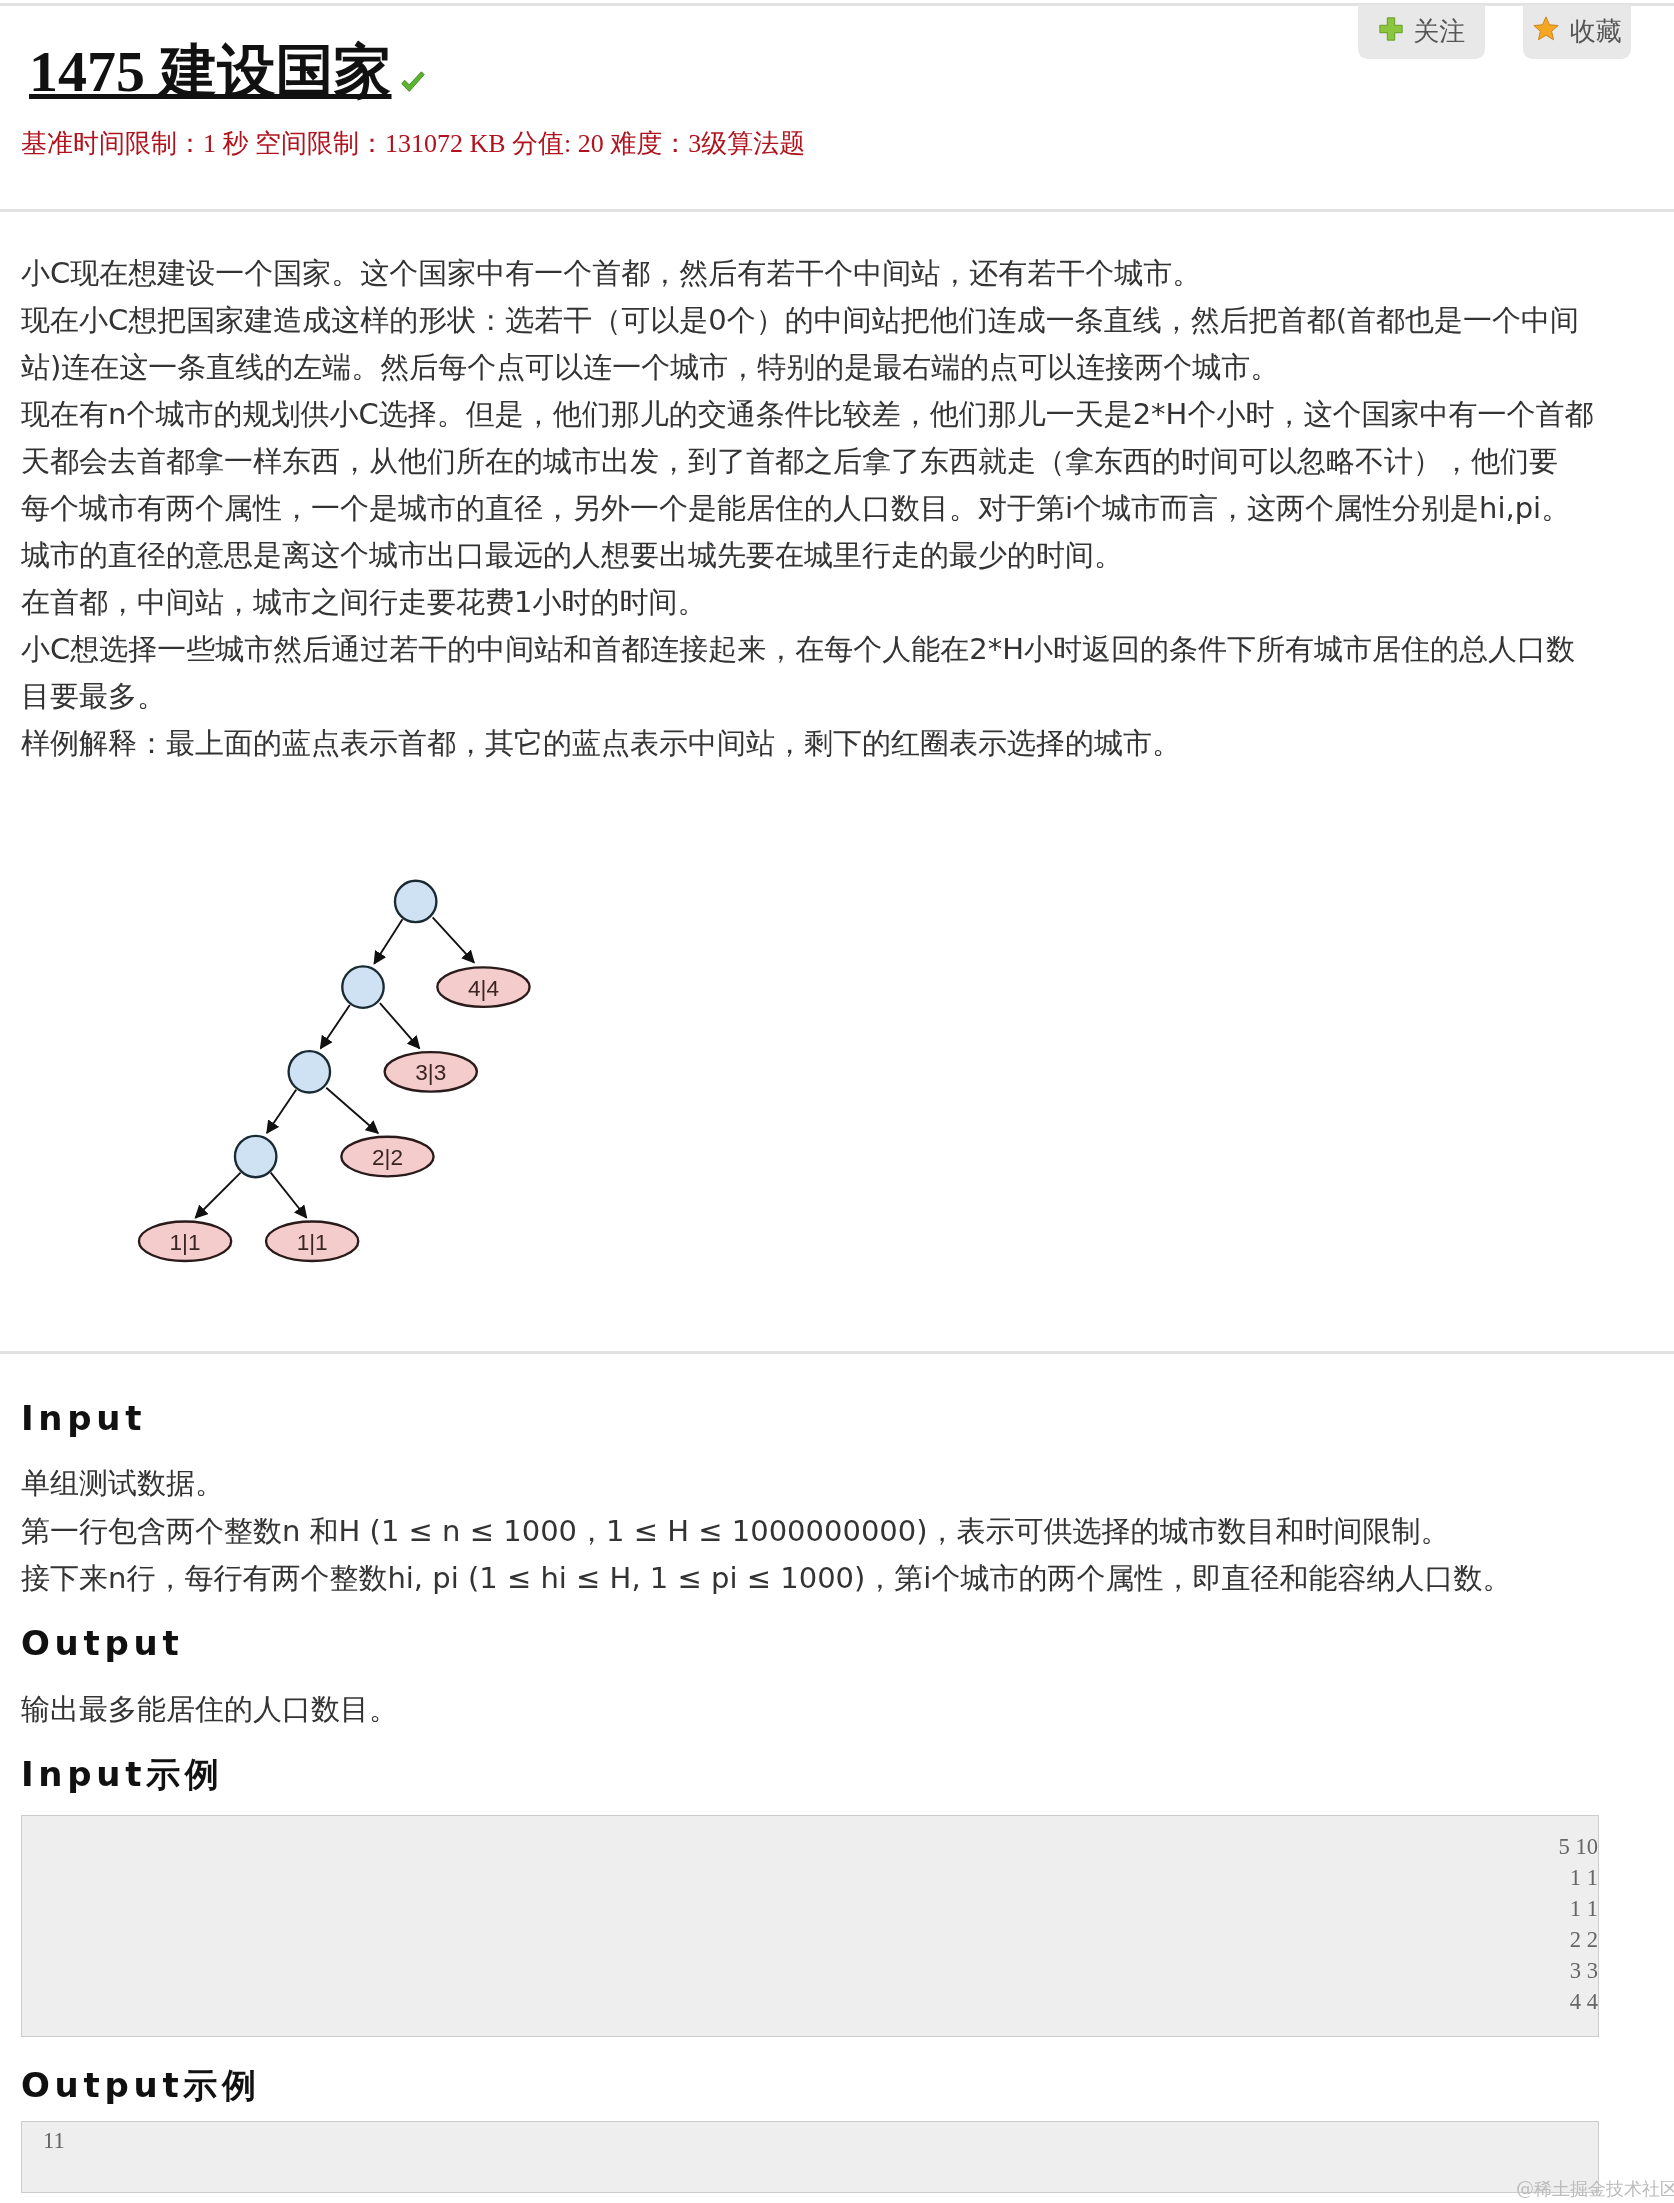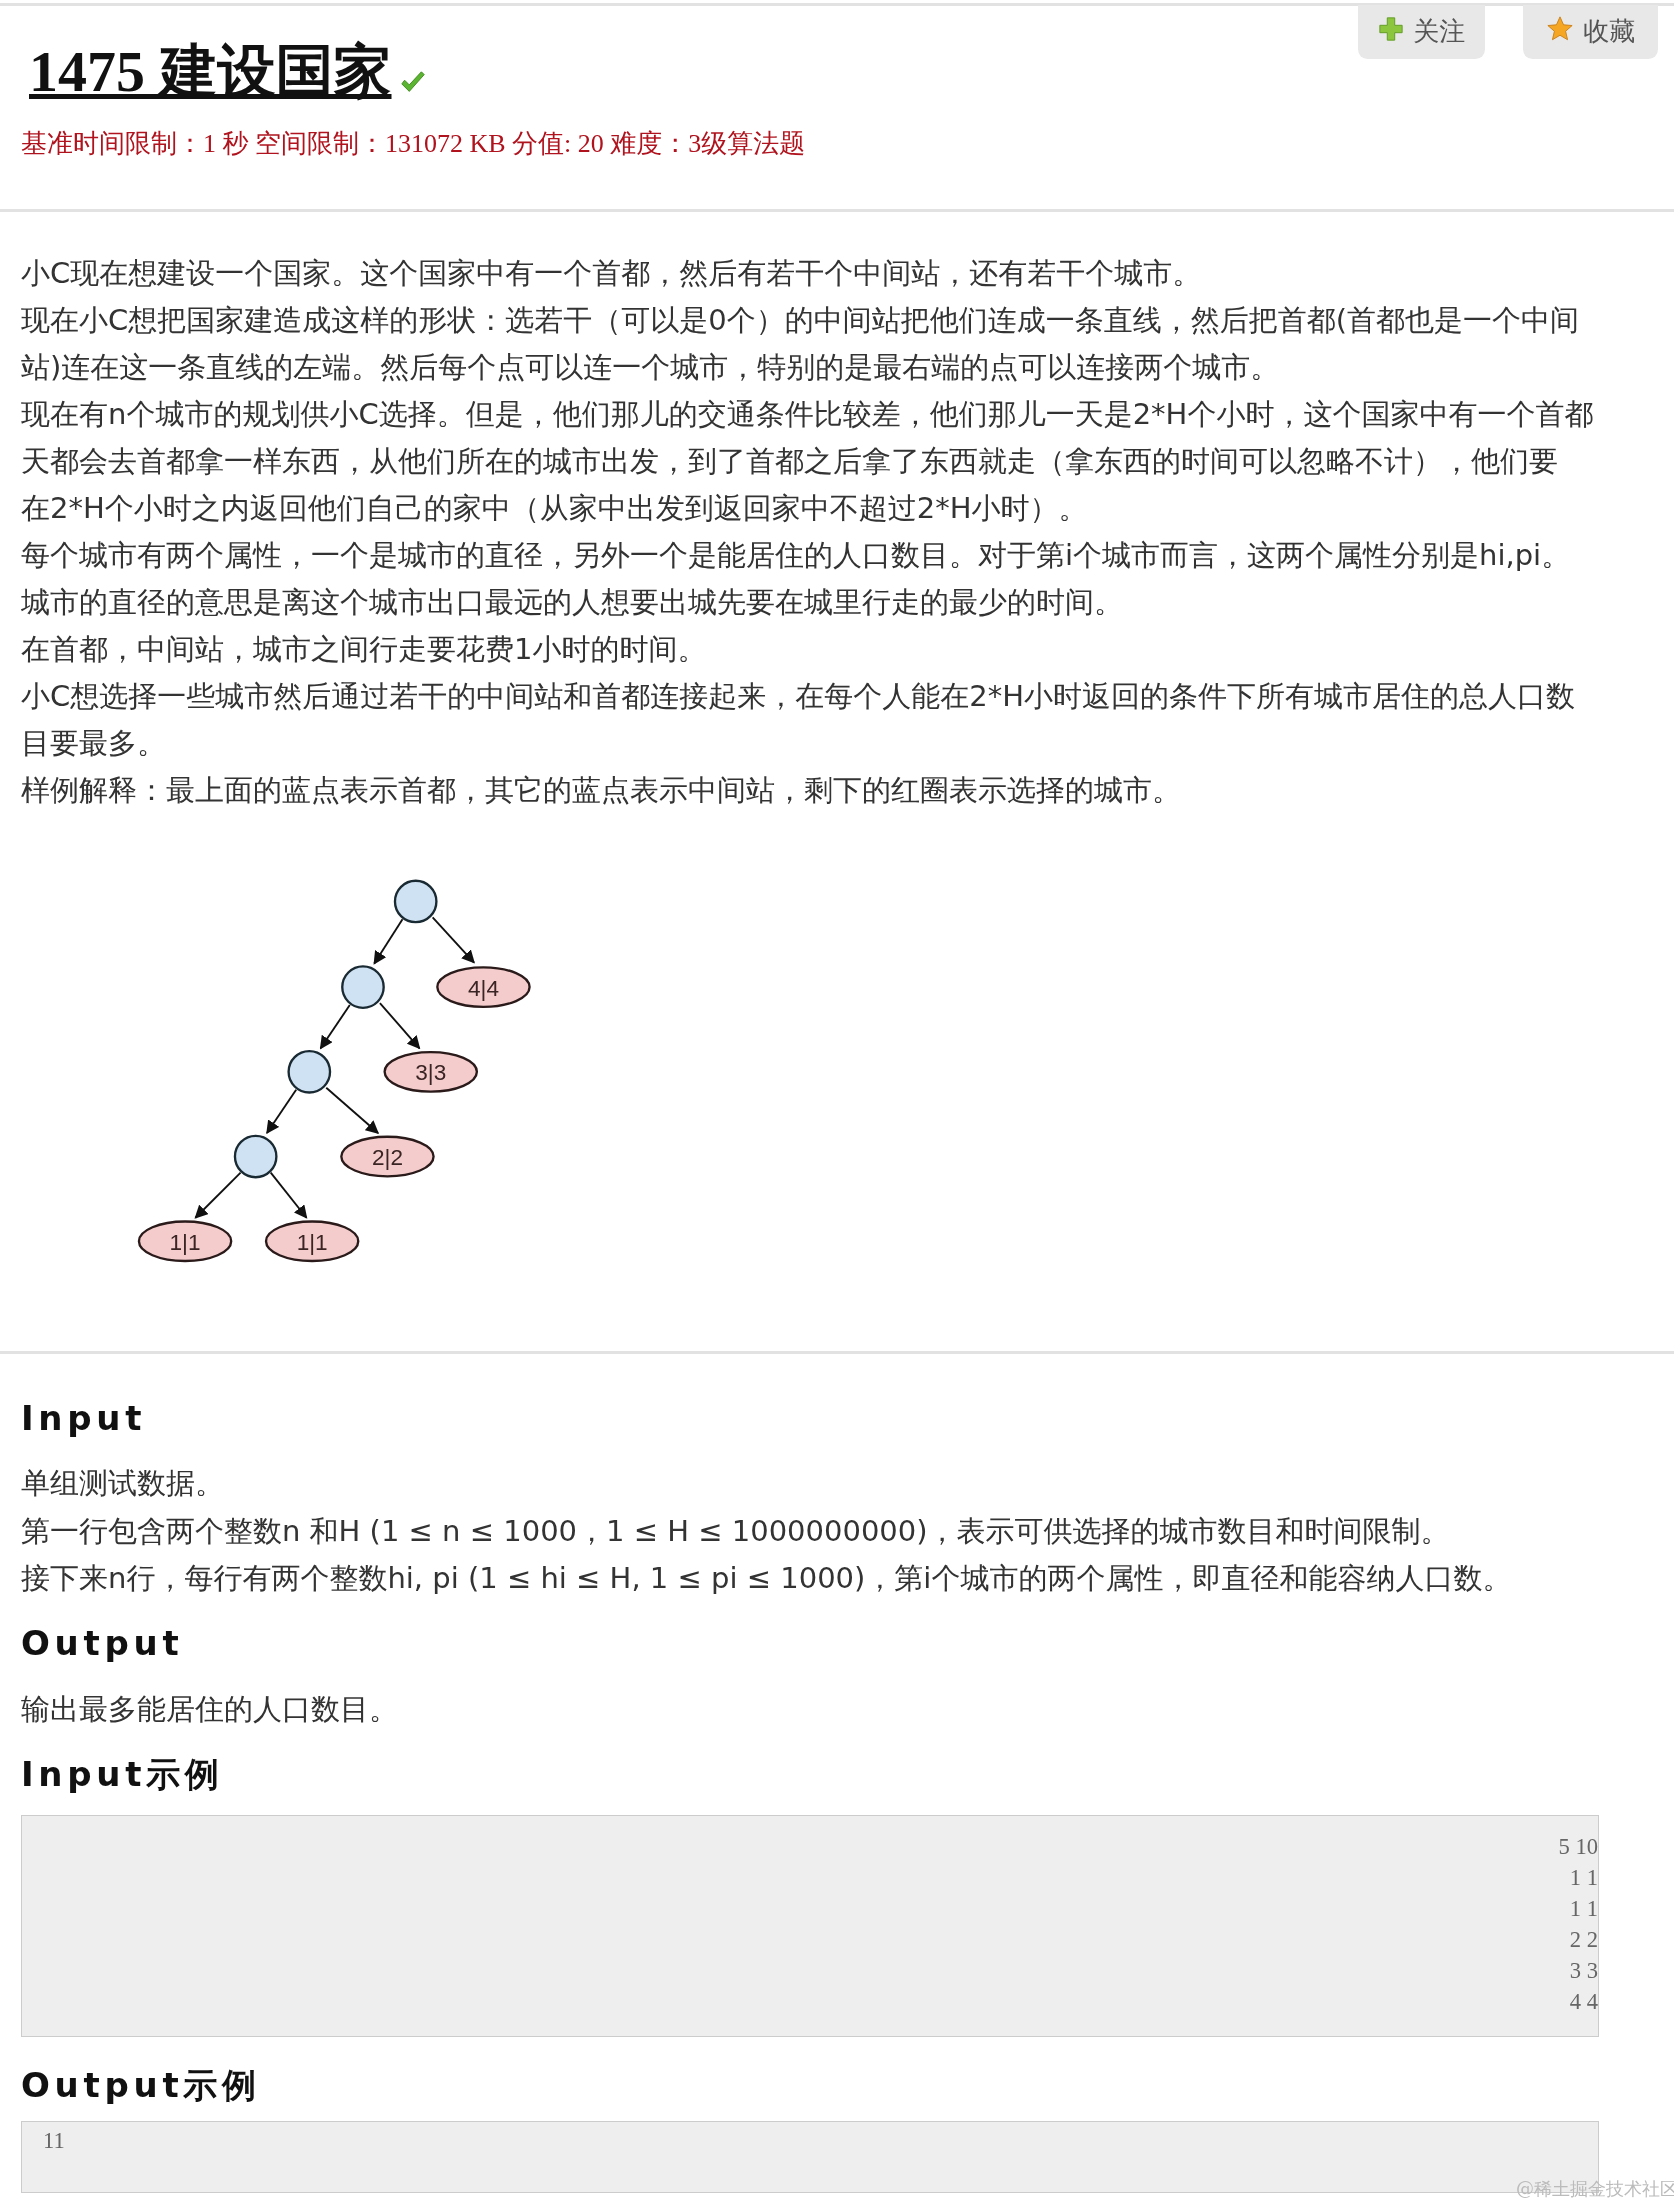--- a/index.html
+++ b/index.html
@@ -3,21 +3,21 @@
 <meta charset="utf-8">
 <style>
   html, body { margin:0; padding:0; background:#fff; }
   body { width:1674px; height:2203px; position:relative; overflow:hidden; font-family:"DejaVu Sans","Liberation Sans",sans-serif; color:#333; }
   .topline { position:absolute; left:0; top:2.8px; width:1674px; height:2.8px; background:#e2e2e2; }
   .title { position:absolute; left:29px; top:34px; font-family:"Liberation Serif","DejaVu Serif",serif; font-size:58px; color:#111; line-height:75px; white-space:nowrap;text-decoration:underline; }
   .check { display:inline-block; vertical-align:middle; margin-left:7.5px; }
   .meta { position:absolute; left:21px; top:125px; font-family:"Liberation Serif","DejaVu Serif",serif; font-size:26px; color:#b0131d; white-space:nowrap; line-height:38px;text-align:right; }
   .btn { position:absolute; top:4.7px; height:54px; background:#e8e8e8; border-radius:0 0 9.4px 9.4px; display:flex; align-items:center; justify-content:center; gap:9.4px; font-size:26px; color:#555; cursor:pointer; }
   .btn-follow { left:1358px; width:127px; }
-  .btn-fav { left:1523px; width:135px; }
+  .btn-fav { left:1523px; width:108px; }
   .divider { position:absolute; left:0; width:1674px; height:2.8px; background:#e2e2e2; }
   .desc { position:absolute; left:21px; top:250px; width:1620px; font-size:29px; line-height:47px; color:#333; }
   .desc p { margin:0; white-space:nowrap; }
   .diagram { position:absolute; left:122px; top:857px; width:433px; height:424px; }
   .h2 { position:absolute; left:21px; font-size:34px; font-weight:bold; color:#111; letter-spacing:4.7px; line-height:47px; white-space:nowrap;text-align:center; }
   .txt { position:absolute; left:21px; font-size:29px; line-height:47px; color:#333; white-space:nowrap; }
   .sample { position:absolute; left:21px; width:1578px; background:#eeeeee; border:1.9px solid #cccccc; box-sizing:border-box; font-family:"Liberation Serif","DejaVu Serif",serif; font-size:22.6px; color:#666; }
   .sample .line { height:31px; line-height:31px; padding-left:21px; white-space:pre; }
   .watermark { position:absolute; left:1516px; top:2177px; font-family:"DejaVu Serif",serif; font-size:18px; color:#bbb; white-space:nowrap; }
 </style>
@@ -55,21 +55,20 @@
 </div>
 
 <div class="divider" style="top:209px;"></div>
 
 <div class="desc">
   <p>小C现在想建设一个国家。这个国家中有一个首都，然后有若干个中间站，还有若干个城市。</p>
   <p>现在小C想把国家建造成这样的形状：选若干（可以是0个）的中间站把他们连成一条直线，然后把首都(首都也是一个中间</p>
   <p>站)连在这一条直线的左端。然后每个点可以连一个城市，特别的是最右端的点可以连接两个城市。</p>
   <p>现在有n个城市的规划供小C选择。但是，他们那儿的交通条件比较差，他们那儿一天是2*H个小时，这个国家中有一个首都</p>
   <p>天都会去首都拿一样东西，从他们所在的城市出发，到了首都之后拿了东西就走（拿东西的时间可以忽略不计），他们要</p>
-  <p>在2*H个小时之内返回他们自己的家中（从家中出发到返回家中不超过2*H小时）。</p>
   <p>每个城市有两个属性，一个是城市的直径，另外一个是能居住的人口数目。对于第i个城市而言，这两个属性分别是hi,pi。</p>
   <p>城市的直径的意思是离这个城市出口最远的人想要出城先要在城里行走的最少的时间。</p>
   <p>在首都，中间站，城市之间行走要花费1小时的时间。</p>
   <p>小C想选择一些城市然后通过若干的中间站和首都连接起来，在每个人能在2*H小时返回的条件下所有城市居住的总人口数</p>
   <p>目要最多。</p>
   <p>样例解释：最上面的蓝点表示首都，其它的蓝点表示中间站，剩下的红圈表示选择的城市。</p>
 </div>
 
 <div class="diagram">
   <svg width="433" height="424" viewBox="0 0 460 450">

